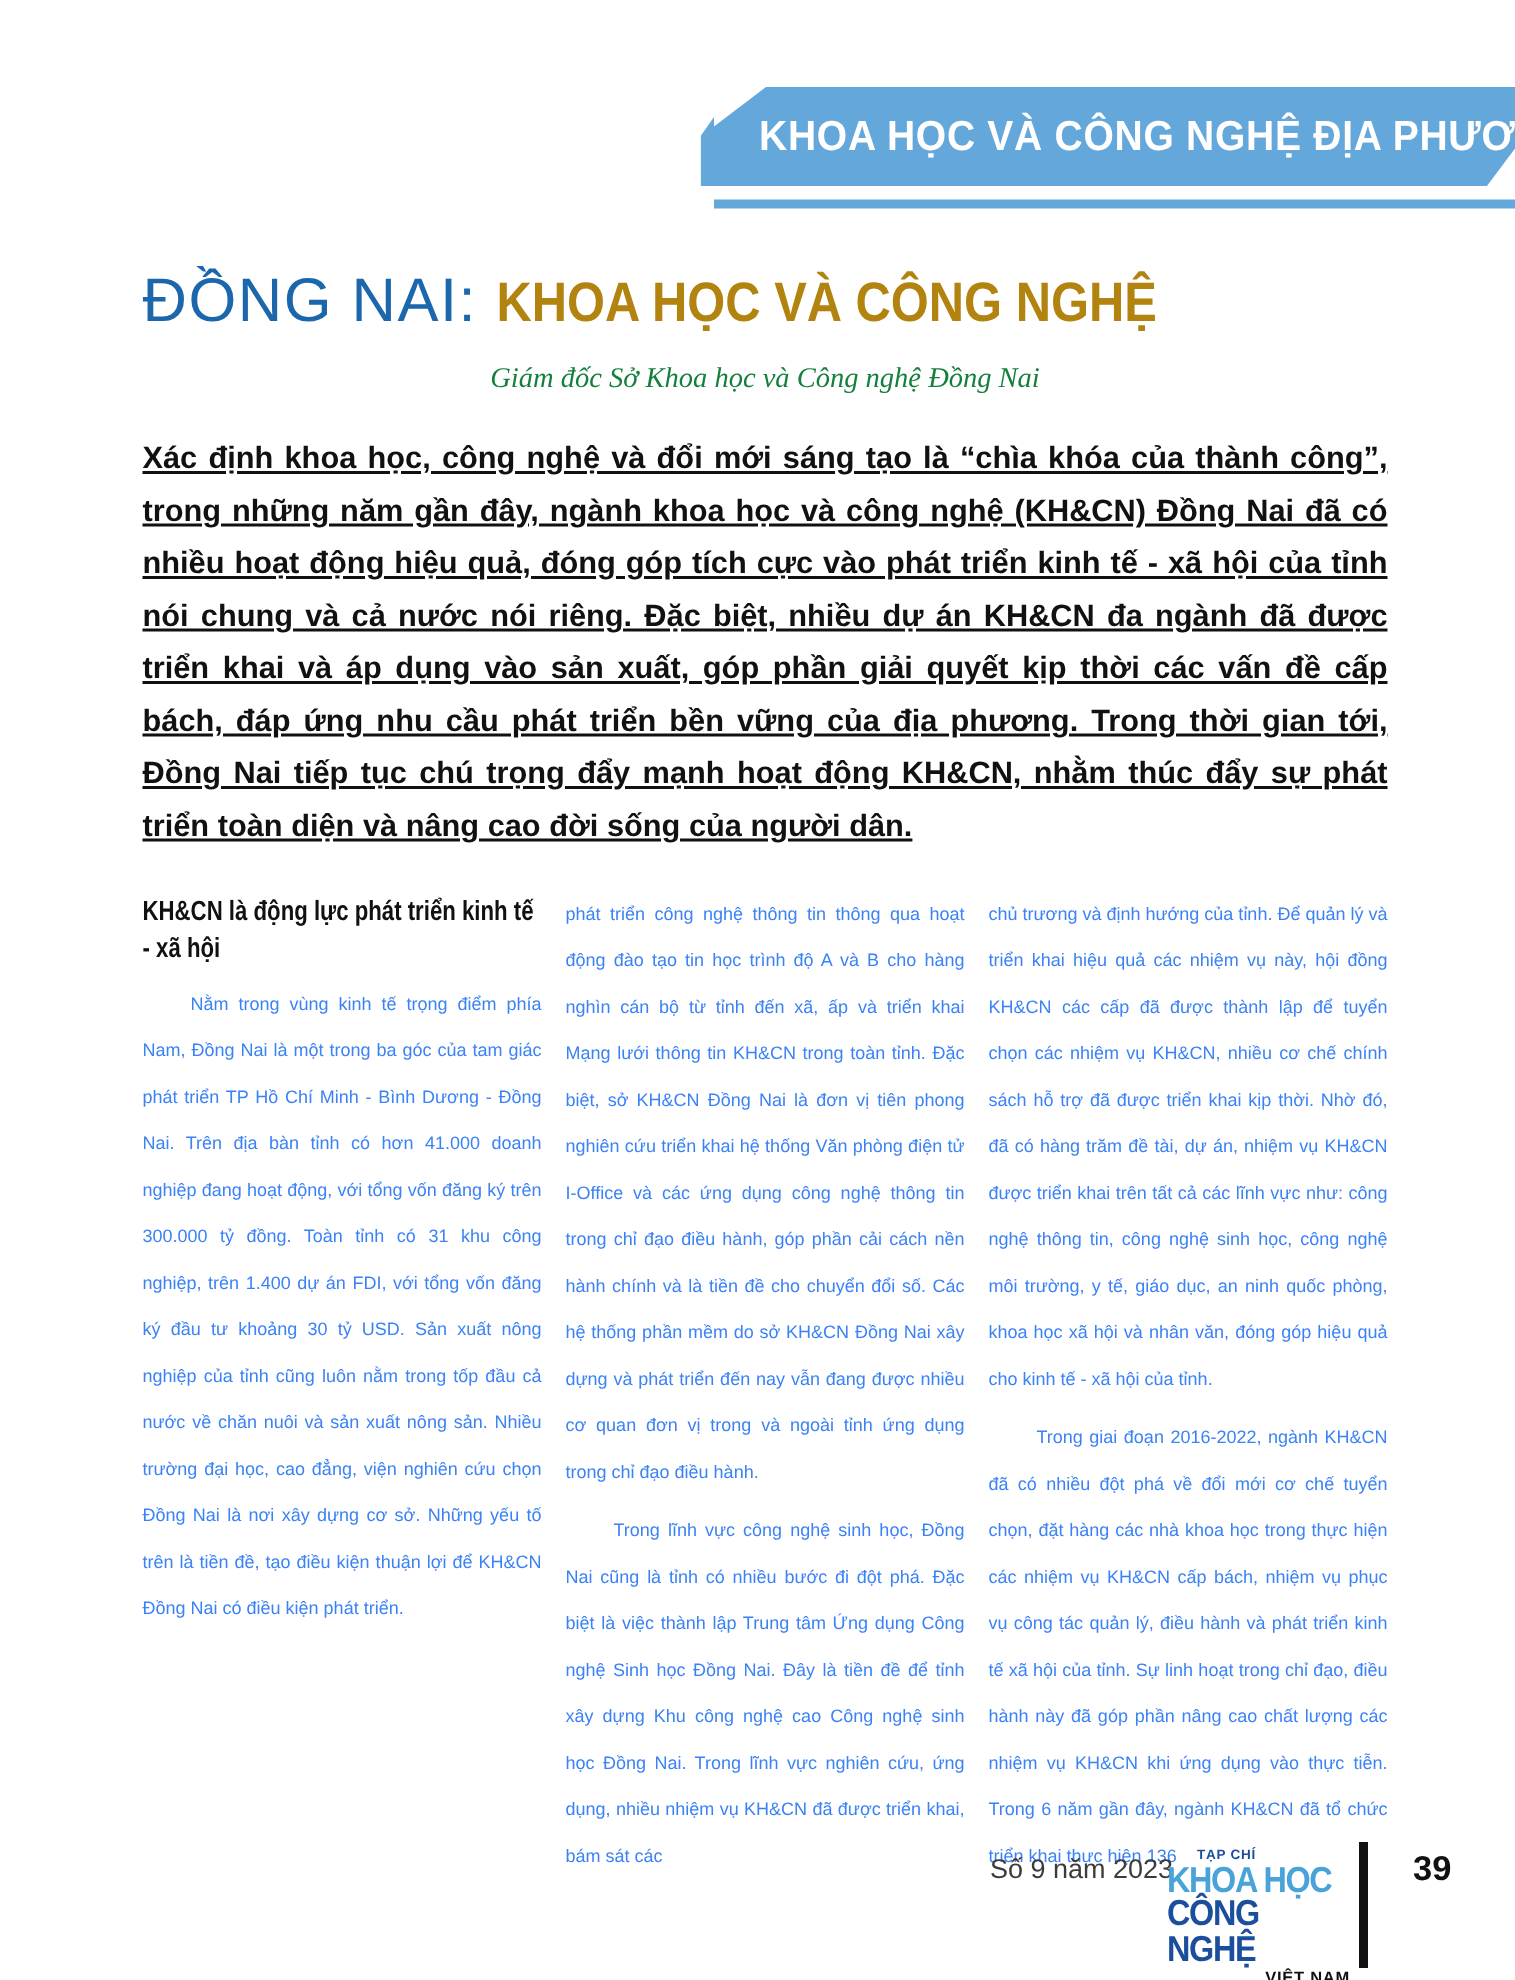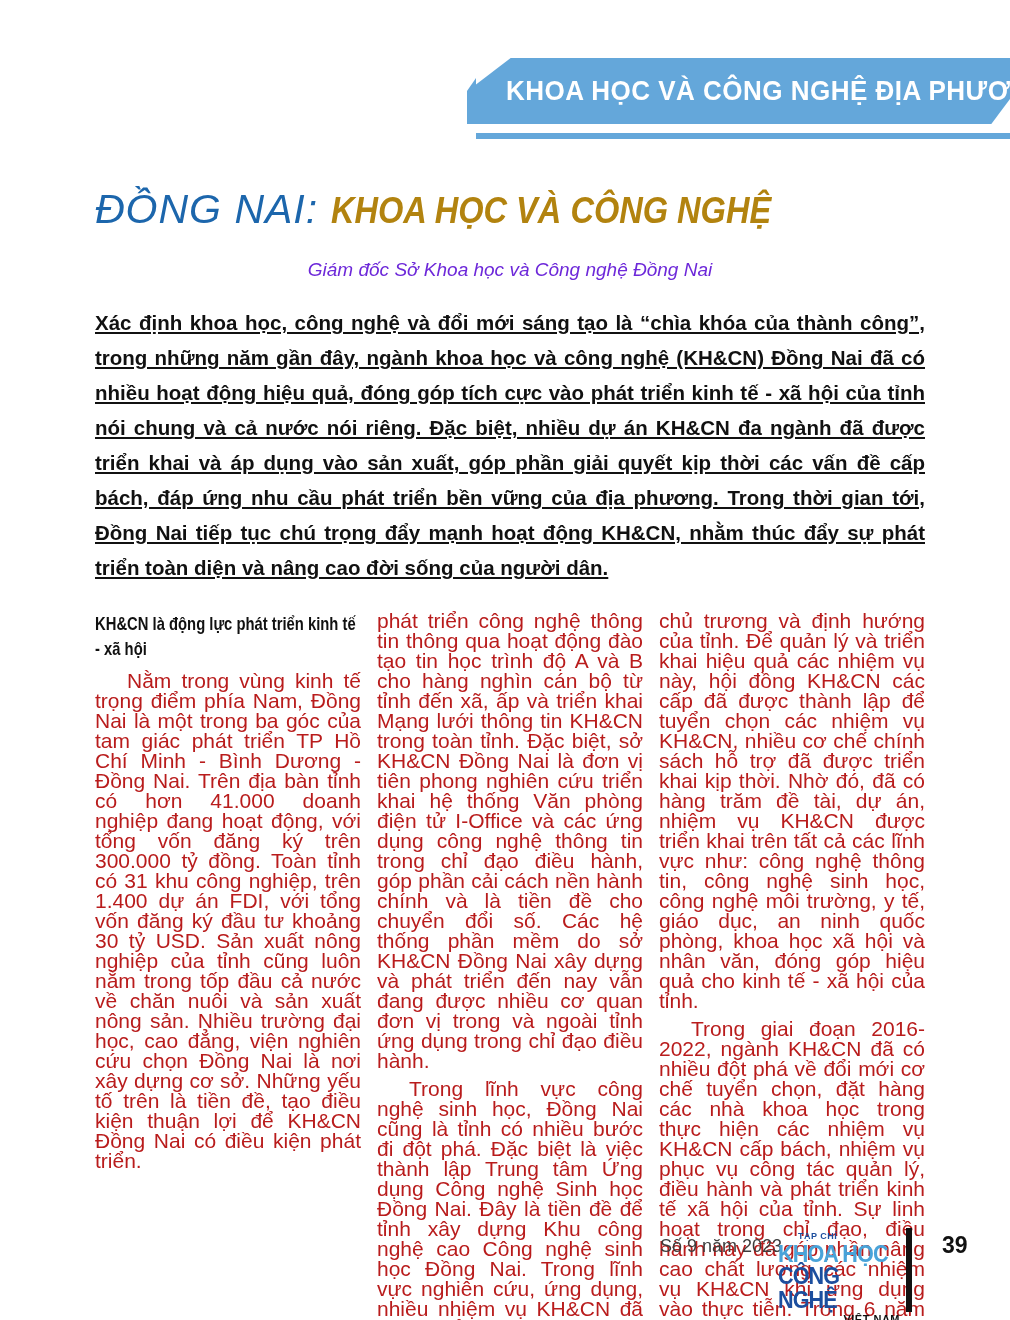--- a/index.html
+++ b/index.html
@@ -49,45 +49,45 @@
     background: #64a7da;
   }
 
   
   .article {
     position: absolute;
     top: 180px; left: 95px;
     width: 830px;
   }
 
-  .headline { line-height: 58px; margin-bottom: 12px; white-space: nowrap; font-style: italic; }
+  .headline { line-height: 41px; margin-bottom: 12px; white-space: nowrap; }
   .headline .prefix {
     color: #1c66ac;
     font-size: 41px;
     font-weight: 400;
     letter-spacing: 1px;
   }
   .headline .accent {
     display: inline-block;
     color: #b2830f;
     font-size: 37px;
     font-weight: 700;
     letter-spacing: 0px;
     transform: scaleX(0.88);
     transform-origin: left center;
     white-space: nowrap;
   }
 
   .byline { text-align: center; margin-top: 8px; }
   .byline .author-name { font-size: 20px; font-weight: 700; color: #222; }
   .byline .author-role {
-    font-family: Liberation Sans, sans-serif;
+    font-family: Liberation Serif, serif;
     font-style: italic;
     font-size: 19px;
-    color: #6d28d9;
+    color: #15803d;
     margin-top: 4px;
   }
 
   .lead {
     margin-top: 24px;
     font-size: 20.5px;
     font-weight: 700;
     line-height: 35px;
     text-align: justify;
     color: #111;
@@ -108,24 +108,24 @@
     transform-origin: left top;
     font-size: 18.5px;
     font-weight: 700;
     line-height: 25px;
     white-space: pre-line;
     color: #111;
     margin-bottom: 10px;
   }
 
   .body-p {
-    font-size: 21px;
-    line-height: 20px;
+    font-size: 12px;
+    line-height: 31px;
     text-align: justify;
-    color: #b91c1c;
+    color: #3b82f6;
   }
   .body-p + .body-p { margin-top: 8px; }
   .indent { text-indent: 32px; }
 
   
   .footer-issue {
     position: absolute;
     top: 1236px; left: 660px;
     font-size: 18px;
     color: #3c3c3c;

